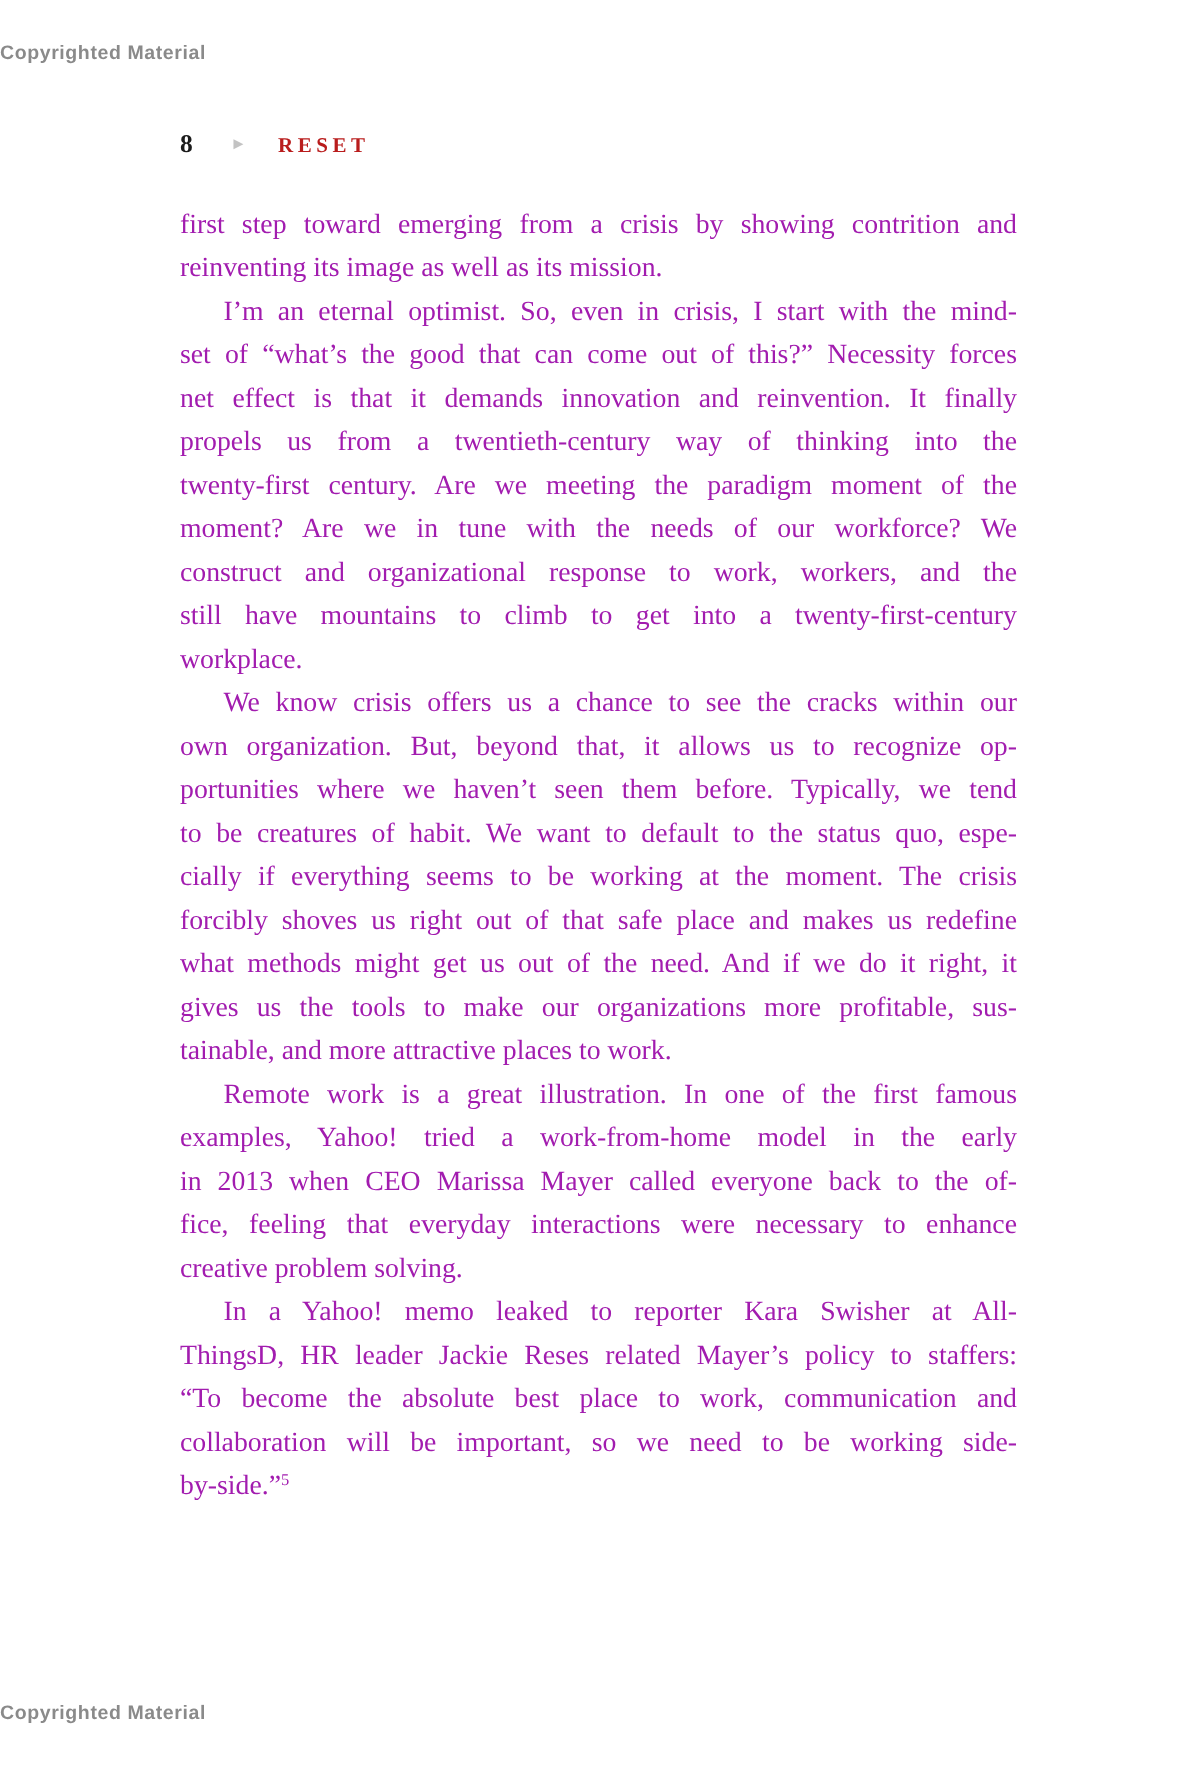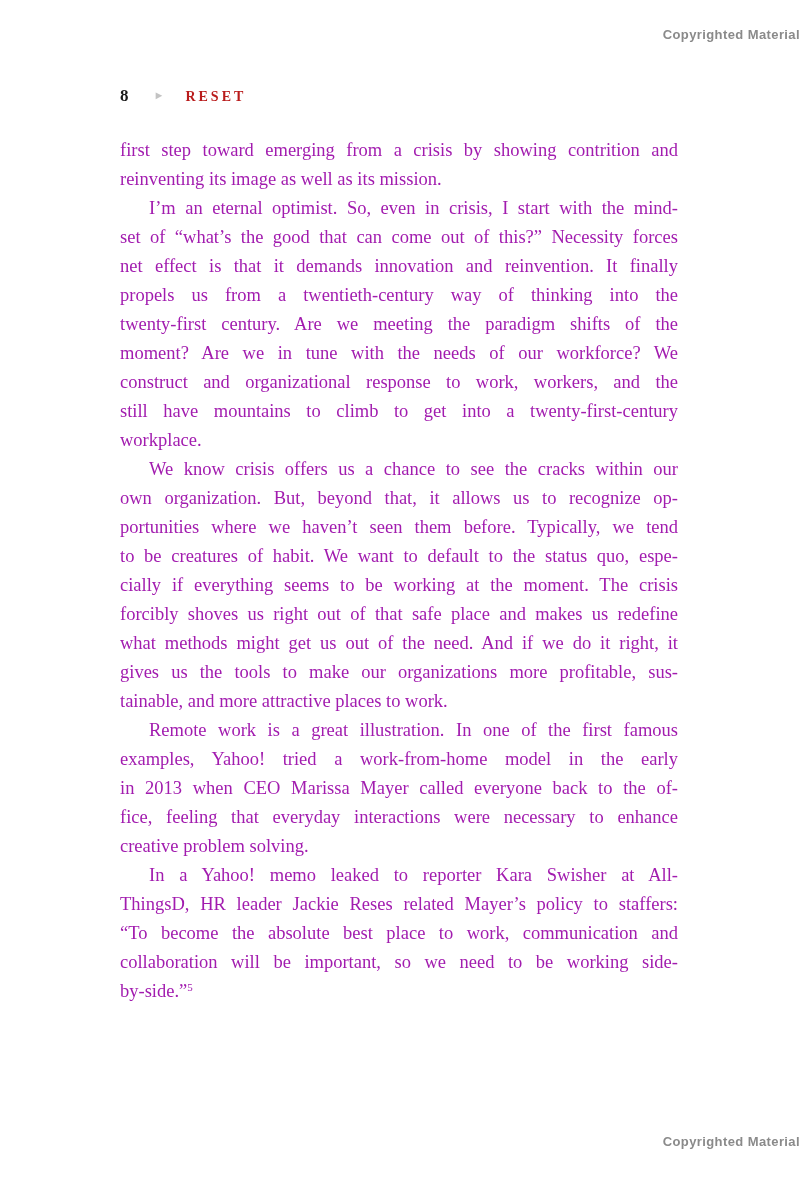--- a/index.html
+++ b/index.html
@@ -6,21 +6,21 @@
   body {
     width: 800px; height: 1183px;
     background: #ffffff;
     position: relative;
     font-family: "Liberation Serif", serif;
     color: #1f1f1f;
     overflow: hidden;
   }
   .copyright {
     position: absolute; left: 0; width: 800px;
-    text-align: right;
+    text-align: left;
     font-family: "Liberation Sans", sans-serif;
     font-weight: bold;
     font-size: 13px;
     letter-spacing: 0.4px;
     color: #8a8a8a;
   }
   .copyright.top { top: 27px; }
   .copyright.bottom { top: 1134px; }
 
   .running-head {
@@ -85,21 +85,21 @@
 <div class="body-text">
     <div class="paragraph">
       <div class="line">first step toward emerging from a crisis by showing contrition and</div>
       <div class="line last">reinventing its image as well as its mission.</div>
     </div>
     <div class="paragraph">
       <div class="line indent">I’m an eternal optimist. So, even in crisis, I start with the mind-</div>
       <div class="line">set of “what’s the good that can come out of this?” Necessity forces</div>
       <div class="line">net effect is that it demands innovation and reinvention. It finally</div>
       <div class="line">propels us from a twentieth-century way of thinking into the</div>
-      <div class="line">twenty-first century. Are we meeting the paradigm shifts of the</div>
+      <div class="line">twenty-first century. Are we meeting the paradigm moment of the</div>
       <div class="line">moment? Are we in tune with the needs of our workforce? We</div>
       <div class="line">construct and organizational response to work, workers, and the</div>
       <div class="line">still have mountains to climb to get into a twenty-first-century</div>
       <div class="line last">workplace.</div>
     </div>
     <div class="paragraph">
       <div class="line indent">We know crisis offers us a chance to see the cracks within our</div>
       <div class="line">own organization. But, beyond that, it allows us to recognize op-</div>
       <div class="line">portunities where we haven’t seen them before. Typically, we tend</div>
       <div class="line">to be creatures of habit. We want to default to the status quo, espe-</div>

